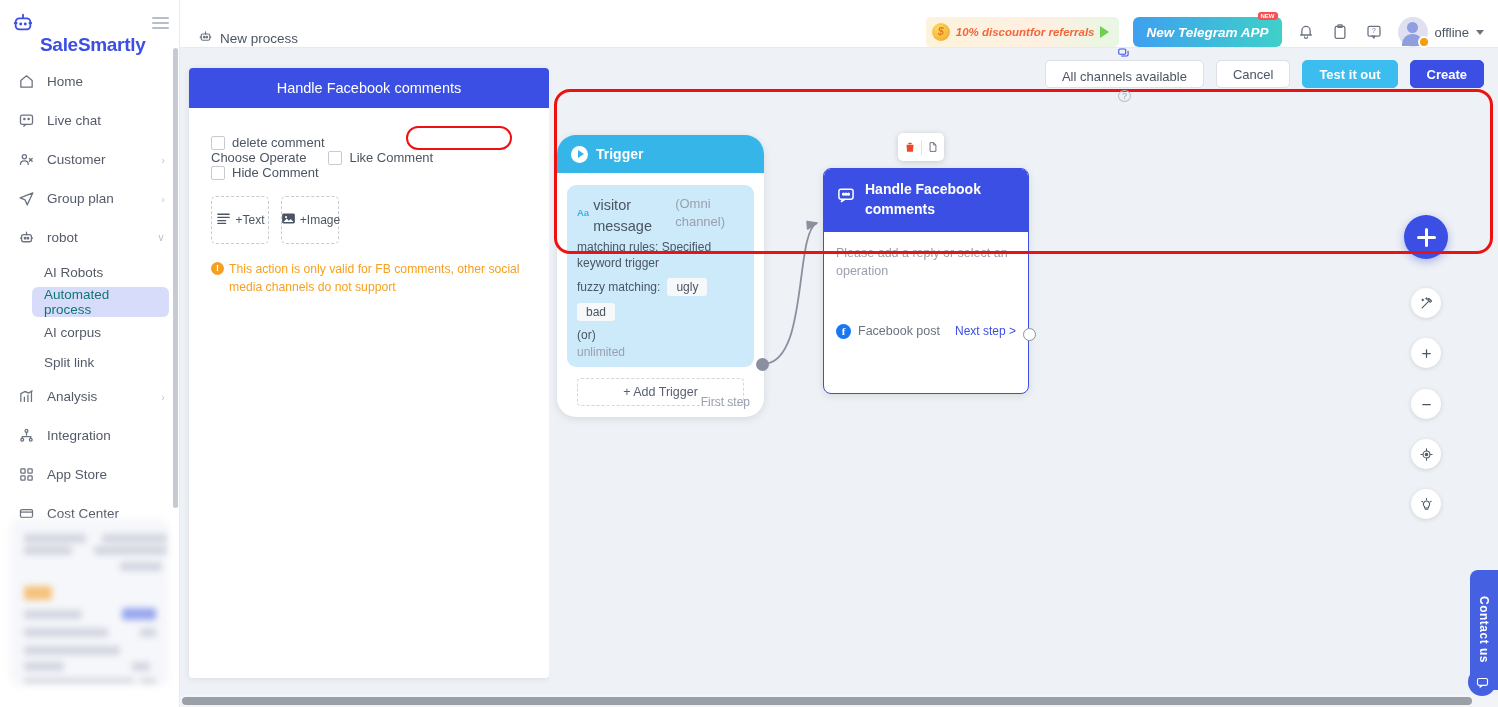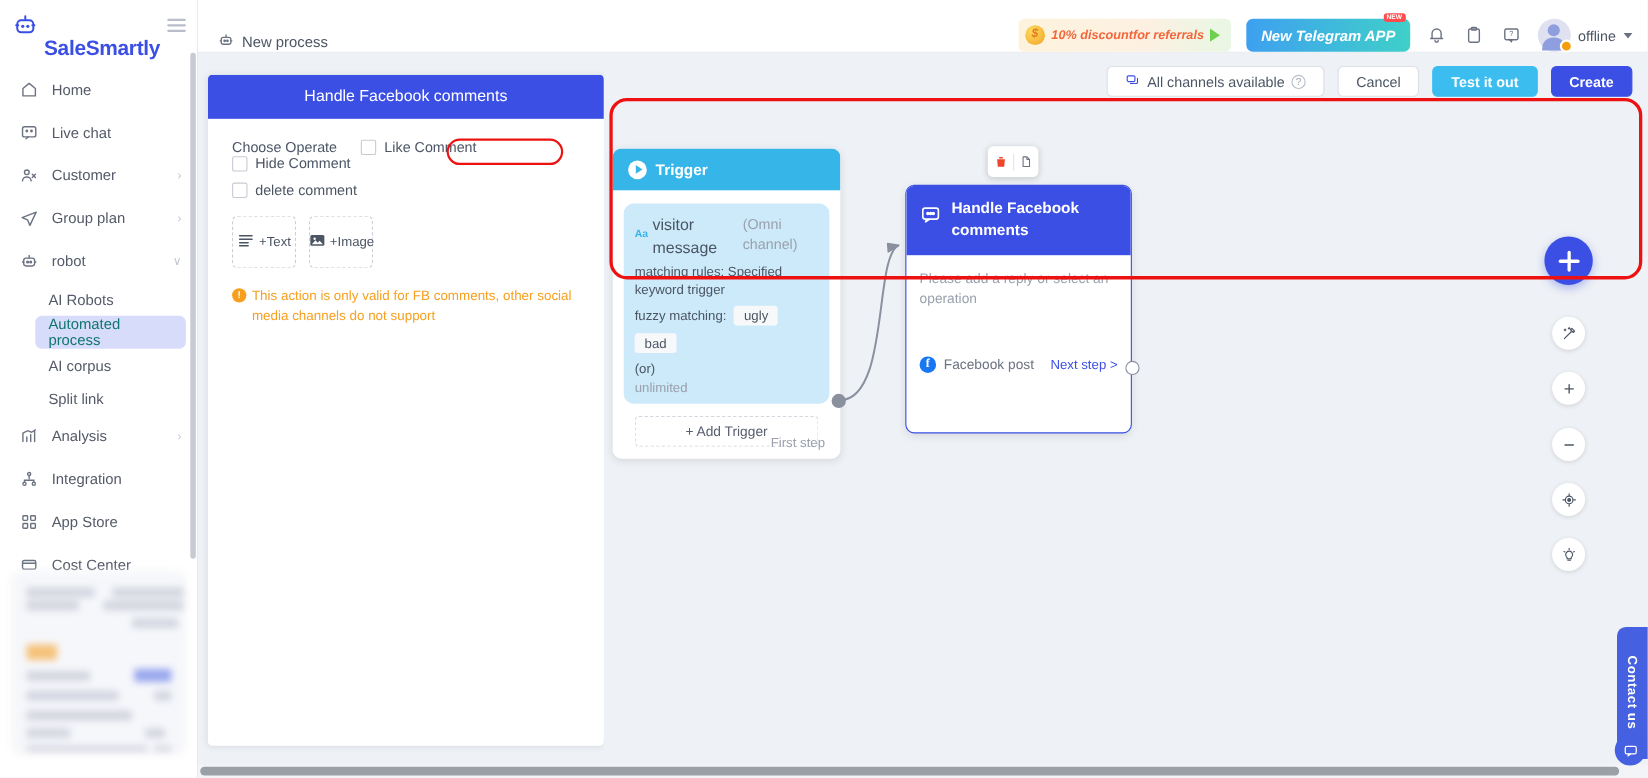--- a/index.html
+++ b/index.html
@@ -91,21 +91,21 @@
   #user-label { font-size: 13px; color: #4b5563; }
   .caret { width:0;height:0;border-left:4px solid transparent;border-right:4px solid transparent;border-top:5px solid #6b7280; }
 
   
   #action-bar {
     position: absolute; right: 14px; top: 60px; display: flex; align-items: center; gap: 12px; z-index: 30;
   }
   .btn {
     height: 28px; padding: 0 16px; border-radius: 5px; font-size: 13px;
     display: flex; align-items: center; justify-content: center; gap: 6px;
-    cursor: pointer; border: 1px solid #dcdfe6; background: #fff; color: #4b5563; white-space: nowrap;
+    cursor: pointer; border: 1px solid #dcdfe6; background: #fff; color: #4b5563; white-space: nowrap; flex-direction: column;
   }
   .btn.primary { background: #3b4fe4; border-color: #3b4fe4; color: #fff; font-weight: bold; }
   .btn.cyan { background: #3bbdf0; border-color: #3bbdf0; color: #fff; font-weight: bold; }
   .qmark { width: 13px; height: 13px; border: 1px solid #b9bdc9; border-radius: 50%; font-size: 9px;
     display: flex; align-items: center; justify-content: center; color: #9aa0ad; }
 
   
   #config-panel {
     position: absolute; left: 189px; top: 68px; width: 360px; height: 610px;
     background: #fff; border-radius: 4px; box-shadow: 0 1px 7px rgba(0,0,0,.09);
@@ -132,21 +132,21 @@
     display: flex; flex-direction: row; align-items: center; justify-content: center; gap: 3px;
     cursor: pointer; font-size: 12px; color: #4b5563;
   }
   #warn { margin-top: 16px; color: #f7a020; font-size: 12.2px; line-height: 1.5; display: flex; gap: 5px; }
   #warn .wi { flex: 0 0 13px; width:13px; height:13px; border-radius:50%; background:#f7a020; color:#fff;
     font-size:9px; font-weight:bold; display:flex; align-items:center; justify-content:center; margin-top:2px; }
 
   
   #canvas { position: absolute; left: 549px; top: 48px; right: 0; bottom: 0; background: #eef1f5; overflow: hidden; }
 
-  .node { position: absolute; border-radius: 8px; background: #fff; box-shadow: 0 2px 8px rgba(0,0,0,.10); }
+  .node { position: absolute; border-radius: 19px; background: #fff; box-shadow: 0 2px 8px rgba(0,0,0,.10); }
 
   
   #trigger-node { left: 8px; top: 87px; width: 207px; height: 282px; overflow: hidden; }
   #trigger-head {
     height: 38px; background: #36b5e8; color: #fff; display: flex; align-items: center; gap: 8px;
     padding: 0 14px; font-size: 14px; font-weight: bold;
   }
   #trigger-head .pbtn { width: 17px; height: 17px; border-radius: 50%; background: #fff; display:flex; align-items:center; justify-content:center; }
   #trigger-head .pbtn .tri { width:0;height:0;border-left:6px solid #36b5e8;border-top:4px solid transparent;border-bottom:4px solid transparent;margin-left:2px; }
   #trigger-body { padding: 12px 10px 10px; }
@@ -457,35 +457,35 @@
     <span class="qmark">?</span>
   </div>
   <div class="btn">Cancel</div>
   <div class="btn cyan">Test it out</div>
   <div class="btn primary">Create</div>
 </div>
 
 <div id="config-panel">
   <div id="config-head">Handle Facebook comments</div>
   <div id="config-body">
+    <div class="cb-row" id="row2">
+      <label class="cbox">
+        <span class="bx"></span>
+        <span class="tx">delete comment</span>
+      </label>
+    </div>
     <div class="cb-row">
       <span class="cb-label">Choose Operate</span>
       <label class="cbox">
         <span class="bx"></span>
         <span class="tx">Like Comment</span>
       </label>
       <label class="cbox">
         <span class="bx"></span>
         <span class="tx">Hide Comment</span>
-      </label>
-    </div>
-    <div class="cb-row" id="row2">
-      <label class="cbox">
-        <span class="bx"></span>
-        <span class="tx">delete comment</span>
       </label>
     </div>
 
     <div class="add-row">
       <div class="add-btn">
         <span>
           <svg viewBox="0 0 24 24" width="17" height="17" fill="none" stroke="#4b5563" stroke-width="1.8">
               <path d="M4 6h16M4 10.5h16M4 15h11M4 19h11" stroke-linecap="round"></path>
             </svg>
         </span>

